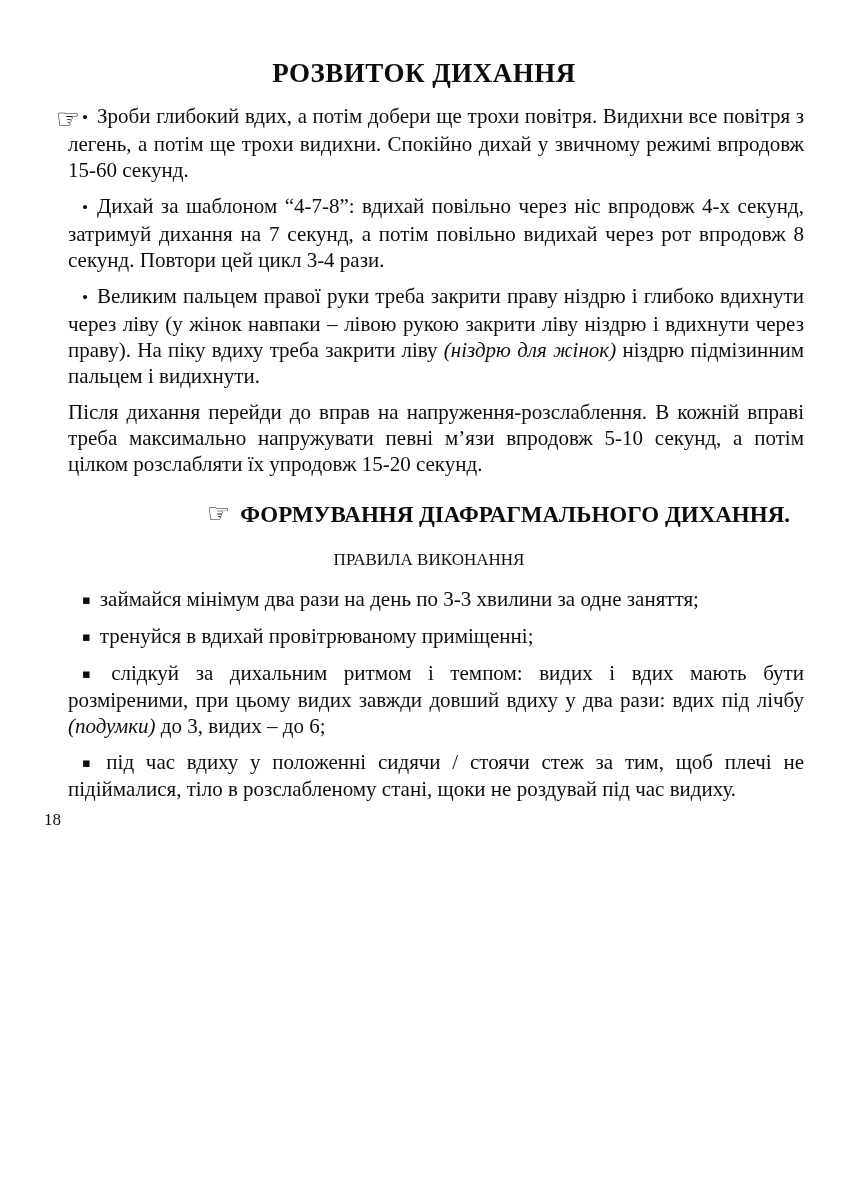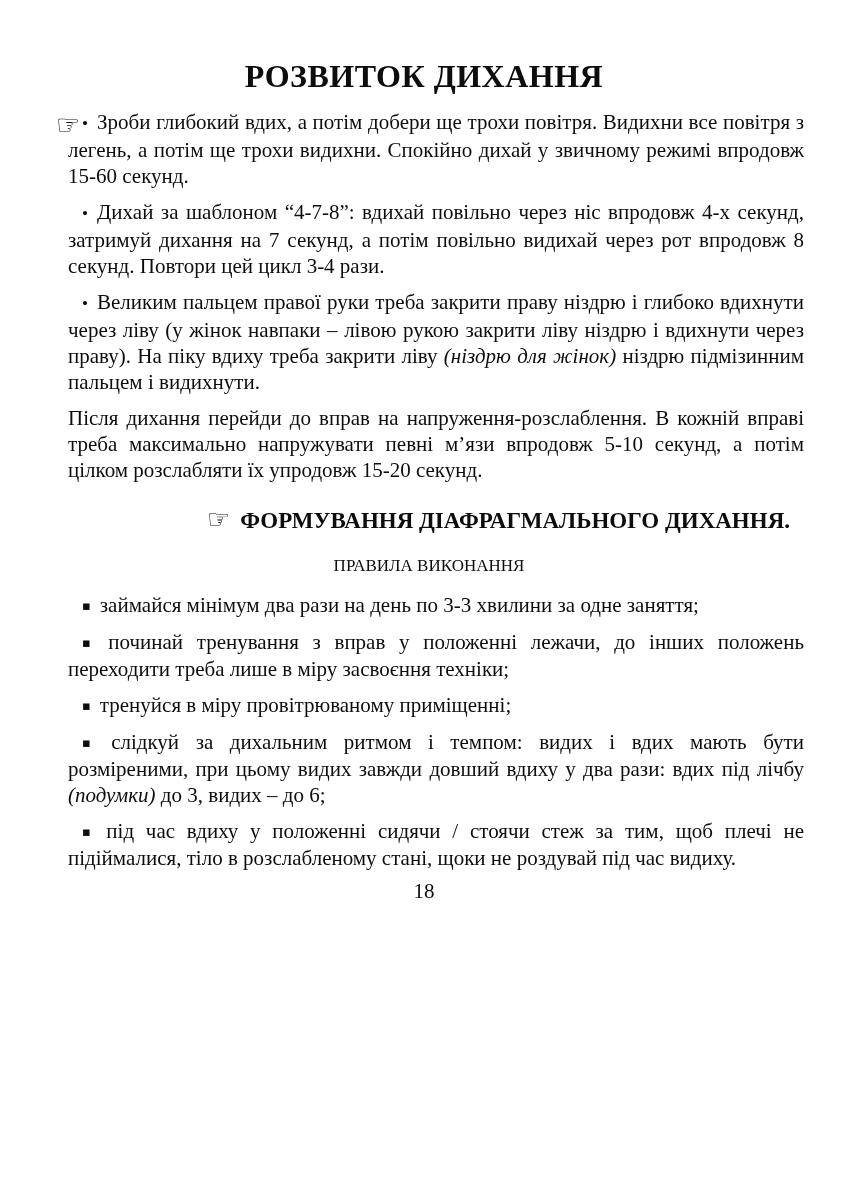--- a/index.html
+++ b/index.html
@@ -12,21 +12,21 @@
   .page {
     position: relative;
     width: 848px; height: 1200px;
     box-sizing: border-box;
     background: #ffffff;
     overflow: hidden;
   }
   .doc-title {
     margin: 58px 0 0 0;
     text-align: center;
-    font-size: 32px;
+    font-size: 27px;
     font-weight: bold;
     letter-spacing: 0.5px;
   }
   .h1block {
     position: relative;
     margin: 14px 58px 0 62px;
     padding-left: 28px;
     font-size: 24px;
     font-weight: bold;
     line-height: 1.3;
@@ -68,22 +68,22 @@
   .h3center {
     margin: 18px 58px 0 68px;
     text-align: center;
     font-size: 17px;
     font-weight: normal;
     line-height: 1.3;
   }
   .rules p.body-par:first-child { margin-top: 15px; }
   .page-number {
     margin-top: 8px;
-    text-align: center;
-    font-size: 21px;
+    font-size: 17px;
+    margin-left: 44px;
   }
 </style>
 </head>
 <body>
 
 <div class="page">
 
   <h1 class="doc-title">РОЗВИТОК ДИХАННЯ</h1>
 
   <div class="h1block">
@@ -115,26 +115,23 @@
   </div>
 
   <div class="h3center">ПРАВИЛА ВИКОНАННЯ</div>
 
   <div class="content rules">
 
     <p class="body-par bullet square">
       <span class="mark">▪</span><span>займайся мінімум два рази на день по 3-3 хвилини за одне заняття;</span>
     </p>
 
-    <p class="body-par bullet square">
-      <span class="mark">▪</span><span>починай тренування з вправ у положенні лежачи, до інших положень переходити треба лише в міру засвоєння техніки;</span>
-    </p>
 
     <p class="body-par bullet square">
-      <span class="mark">▪</span><span>тренуйся в міру провітрюваному приміщенні;</span>
+      <span class="mark">▪</span><span>тренуйся в вдихай провітрюваному приміщенні;</span>
     </p>
 
     <p class="body-par bullet square">
       <span class="mark">▪</span><span>слідкуй за дихальним ритмом і темпом: видих і вдих мають бути розміреними, при цьому видих завжди довший вдиху у два рази: вдих під лічбу </span><span class="it">(подумки)</span><span> до 3, видих – до 6;</span>
     </p>
 
     <p class="body-par bullet square">
       <span class="mark">▪</span><span>під час вдиху у положенні сидячи / стоячи стеж за тим, щоб плечі не підіймалися, тіло в розслабленому стані, щоки не роздувай під час видиху.</span>
     </p>
 

